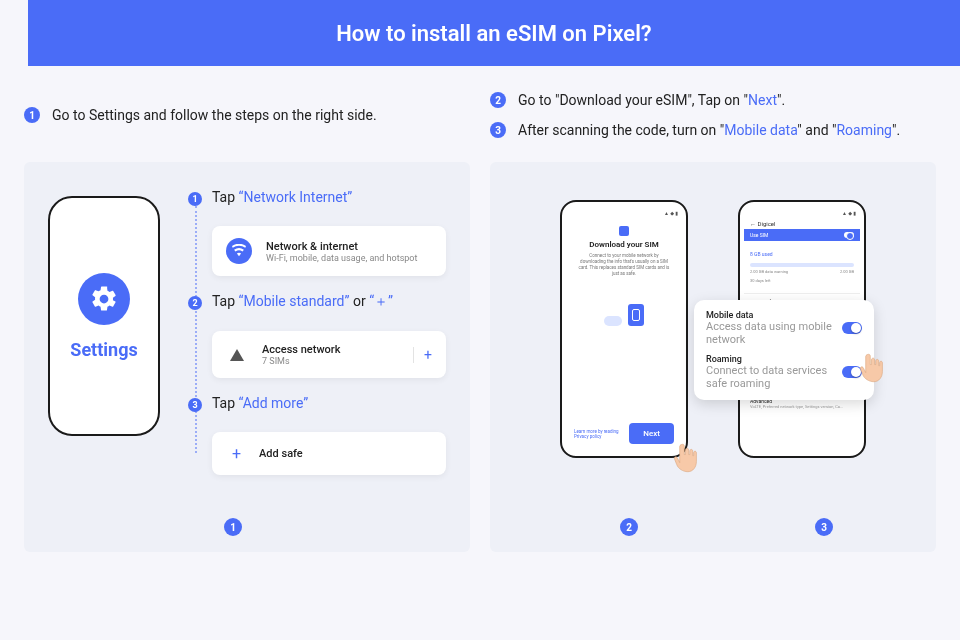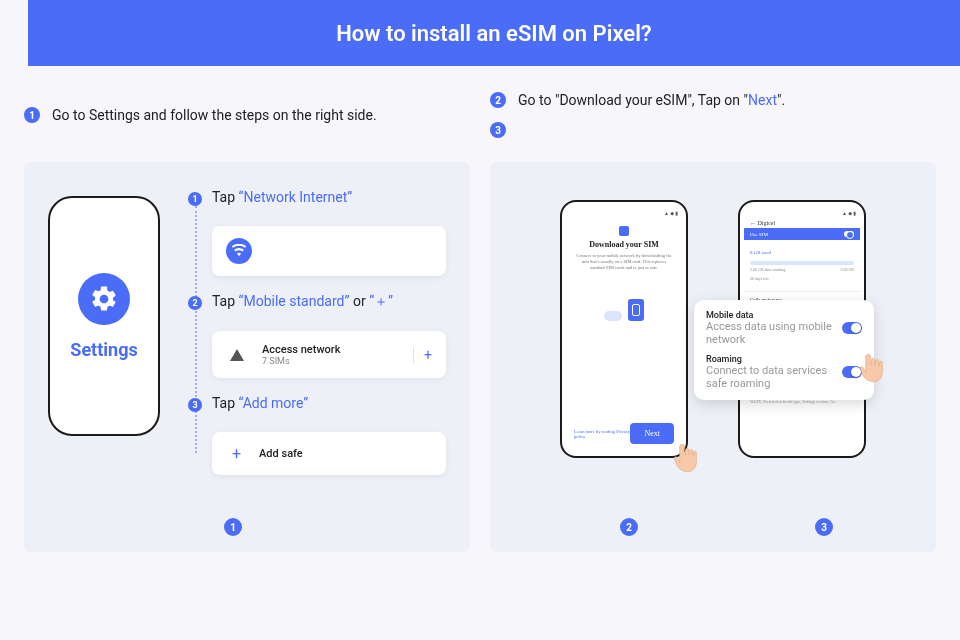--- a/index.html
+++ b/index.html
@@ -232,21 +232,20 @@
     overflow: visible;
   }
   .phone-inner {
     position: absolute;
     inset: 6px 4px 6px 4px;
     background: #fff;
     border-radius: 10px;
     overflow: hidden;
     display: flex;
     flex-direction: column;
-    font-family: Liberation Serif, serif;
   }
   .statusbar {
     height: 10px;
     display: flex;
     justify-content: flex-end;
     align-items: center;
     gap: 2px;
     padding-right: 4px;
     font-size: 5px;
     color: #555;
@@ -411,20 +410,23 @@
     </div>
     <div class="top-right">
       <div class="step-line">
         <span class="num-badge">2</span>
         <span>
           <span>Go to "Download your eSIM", Tap on "</span><span class="kw">Next</span><span>".</span>
         </span>
       </div>
       <div class="step-line">
         <span class="num-badge">3</span>
+        <span>
+          <span>After scanning the code, turn on "</span><span class="kw">Mobile data</span><span>" and "</span><span class="kw">Roaming</span><span>".</span>
+        </span>
       </div>
     </div>
   </div>
 
   <div class="panels">
 
     <div class="panel">
       <div class="left-inner">
 
         <div class="phone-settings">
@@ -443,20 +445,24 @@
             <span class="mini-badge">1</span>
             <span class="substep-label">
               <span>Tap </span><span class="kw">“Network Internet”</span>
             </span>
           </div>
           <div class="card">
             <div class="icon">
               <svg width="14" height="14" viewBox="0 0 24 24" fill="#fff">
                   <path d="M12 21l3.6-4.8a6 6 0 0 0-7.2 0L12 21zm-6-8a10 10 0 0 1 12 0l2.4-3.2a14 14 0 0 0-16.8 0L6 13zm-4.8-6.4a18 18 0 0 1 21.6 0L24 3.4a22 22 0 0 0-24 0l1.2 3.2z"></path>
                 </svg>
+            </div>
+            <div>
+              <div class="card-title">Network &amp; internet</div>
+              <div class="card-sub">Wi-Fi, mobile, data usage, and hotspot</div>
             </div>
           </div>
 
           <div class="substep">
             <span class="mini-badge">2</span>
             <span class="substep-label">
               <span>Tap </span><span class="kw">“Mobile standard”</span><span> or </span><span class="kw">“＋”</span>
             </span>
           </div>
           <div class="card">

